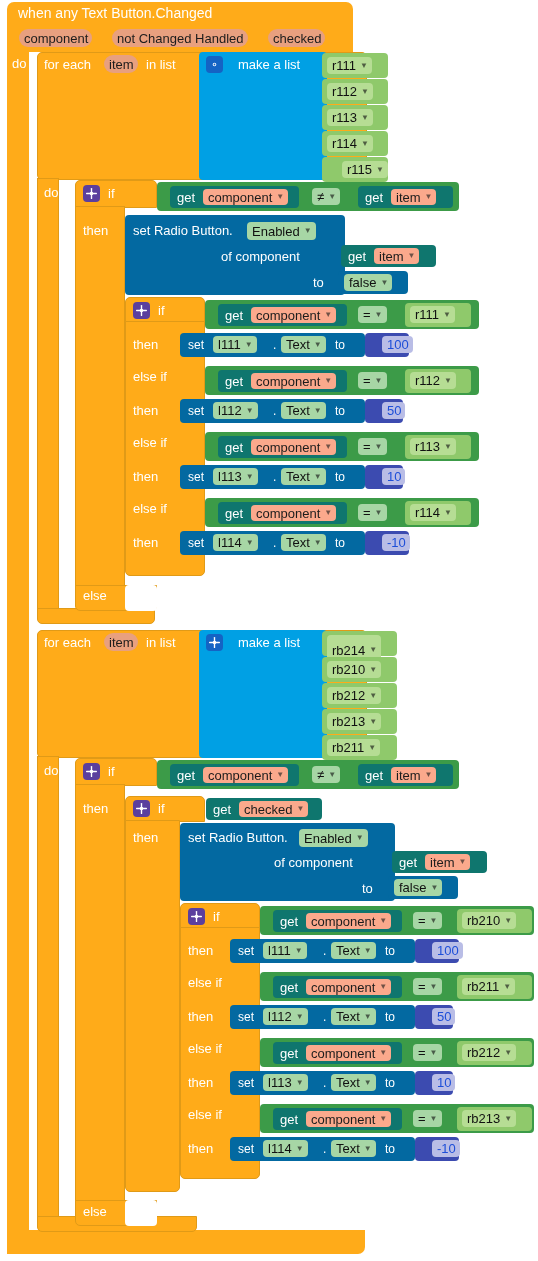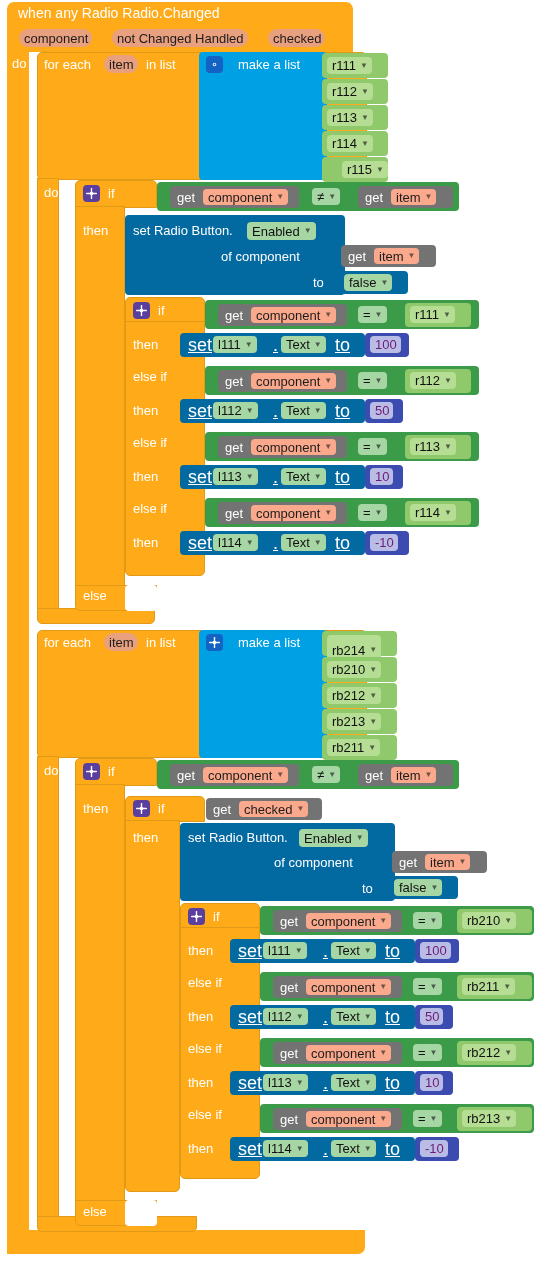--- a/index.html
+++ b/index.html
@@ -13,57 +13,57 @@
   
   .abs{position:absolute;box-sizing:border-box;}
 
   
   .c-orange   {background:#ffab19;}
   .c-orange-b {background:#ffab19;border:1px solid #e09a17;}
   .c-blue     {background:#00a0e4;}
   .c-green-d  {background:#0369a1;}   
   .c-green-m  {background:#3c9b48;}   
   .c-green-l  {background:#8fc96b;}   
-  .c-red      {background:#737373;text-decoration:underline;}   
+  .c-red      {background:#0f766e;text-decoration:underline;}   
   .c-navy     {background:#3c4bb0;}   
 
   
   .t{position:absolute;color:#ffffff;font-size:13px;line-height:13px;white-space:nowrap;}
-  .t.sm{font-size:18px;text-decoration:underline;}
+  .t.sm{font-size:12px;}
 
   
   .field{position:absolute;display:flex;align-items:center;
          border-radius:4px;padding:0 4px 0 5px;white-space:nowrap;
          font-size:13px;box-sizing:border-box;color:#111;}
   .field .cap{line-height:1;}
   .field .arw{margin-left:4px;font-size:8px;opacity:.62;line-height:1;}
 
   .f-param   {background:#e8a07f;color:#1c1c1c;border-radius:9px;}
   .f-green   {background:#a7d6a5;color:#111;}
   .f-greener {background:#b6dd94;color:#111;}
   .f-red     {background:#fba98c;color:#1c1c1c;}
-  .f-navy    {background:#b9bde6;color:#701a75;}
+  .f-navy    {background:#b9bde6;color:#1d4ed8;margin-left:12px;}
 
   
   .gear{position:absolute;width:17px;height:17px;border-radius:4px;
         display:flex;align-items:center;justify-content:center;}
   .gear.purple{background:#5b3f9e;}
   .gear.blue{background:#1463c4;}
   .gear svg{display:block;}
 </style>
 </head>
 <body>
 
 <div class="canvas">
 
   <div class="abs c-orange" style="left:7px;top:2px;width:346px;height:50px;border-radius:7px 7px 0 0;"></div>
   <div class="abs c-orange" style="left:7px;top:50px;width:22px;height:1204px;"></div>
   <div class="abs c-orange" style="left:7px;top:1230px;width:358px;height:24px;border-radius:0 0 7px 7px;"></div>
 
-  <span class="t" style="left:18px;top:7px;font-size:14px;">when any Radio Radio.Changed</span>
+  <span class="t" style="left:18px;top:7px;font-size:14px;">when any Text Button.Changed</span>
 
   <div class="field f-param" style="left:19px;top:29px;height:18px;">
     <span class="cap">component</span>
   </div>
   <div class="field f-param" style="left:112px;top:29px;height:18px;">
     <span class="cap">not Changed Handled</span>
   </div>
   <div class="field f-param" style="left:268px;top:29px;height:18px;">
     <span class="cap">checked</span>
   </div>

